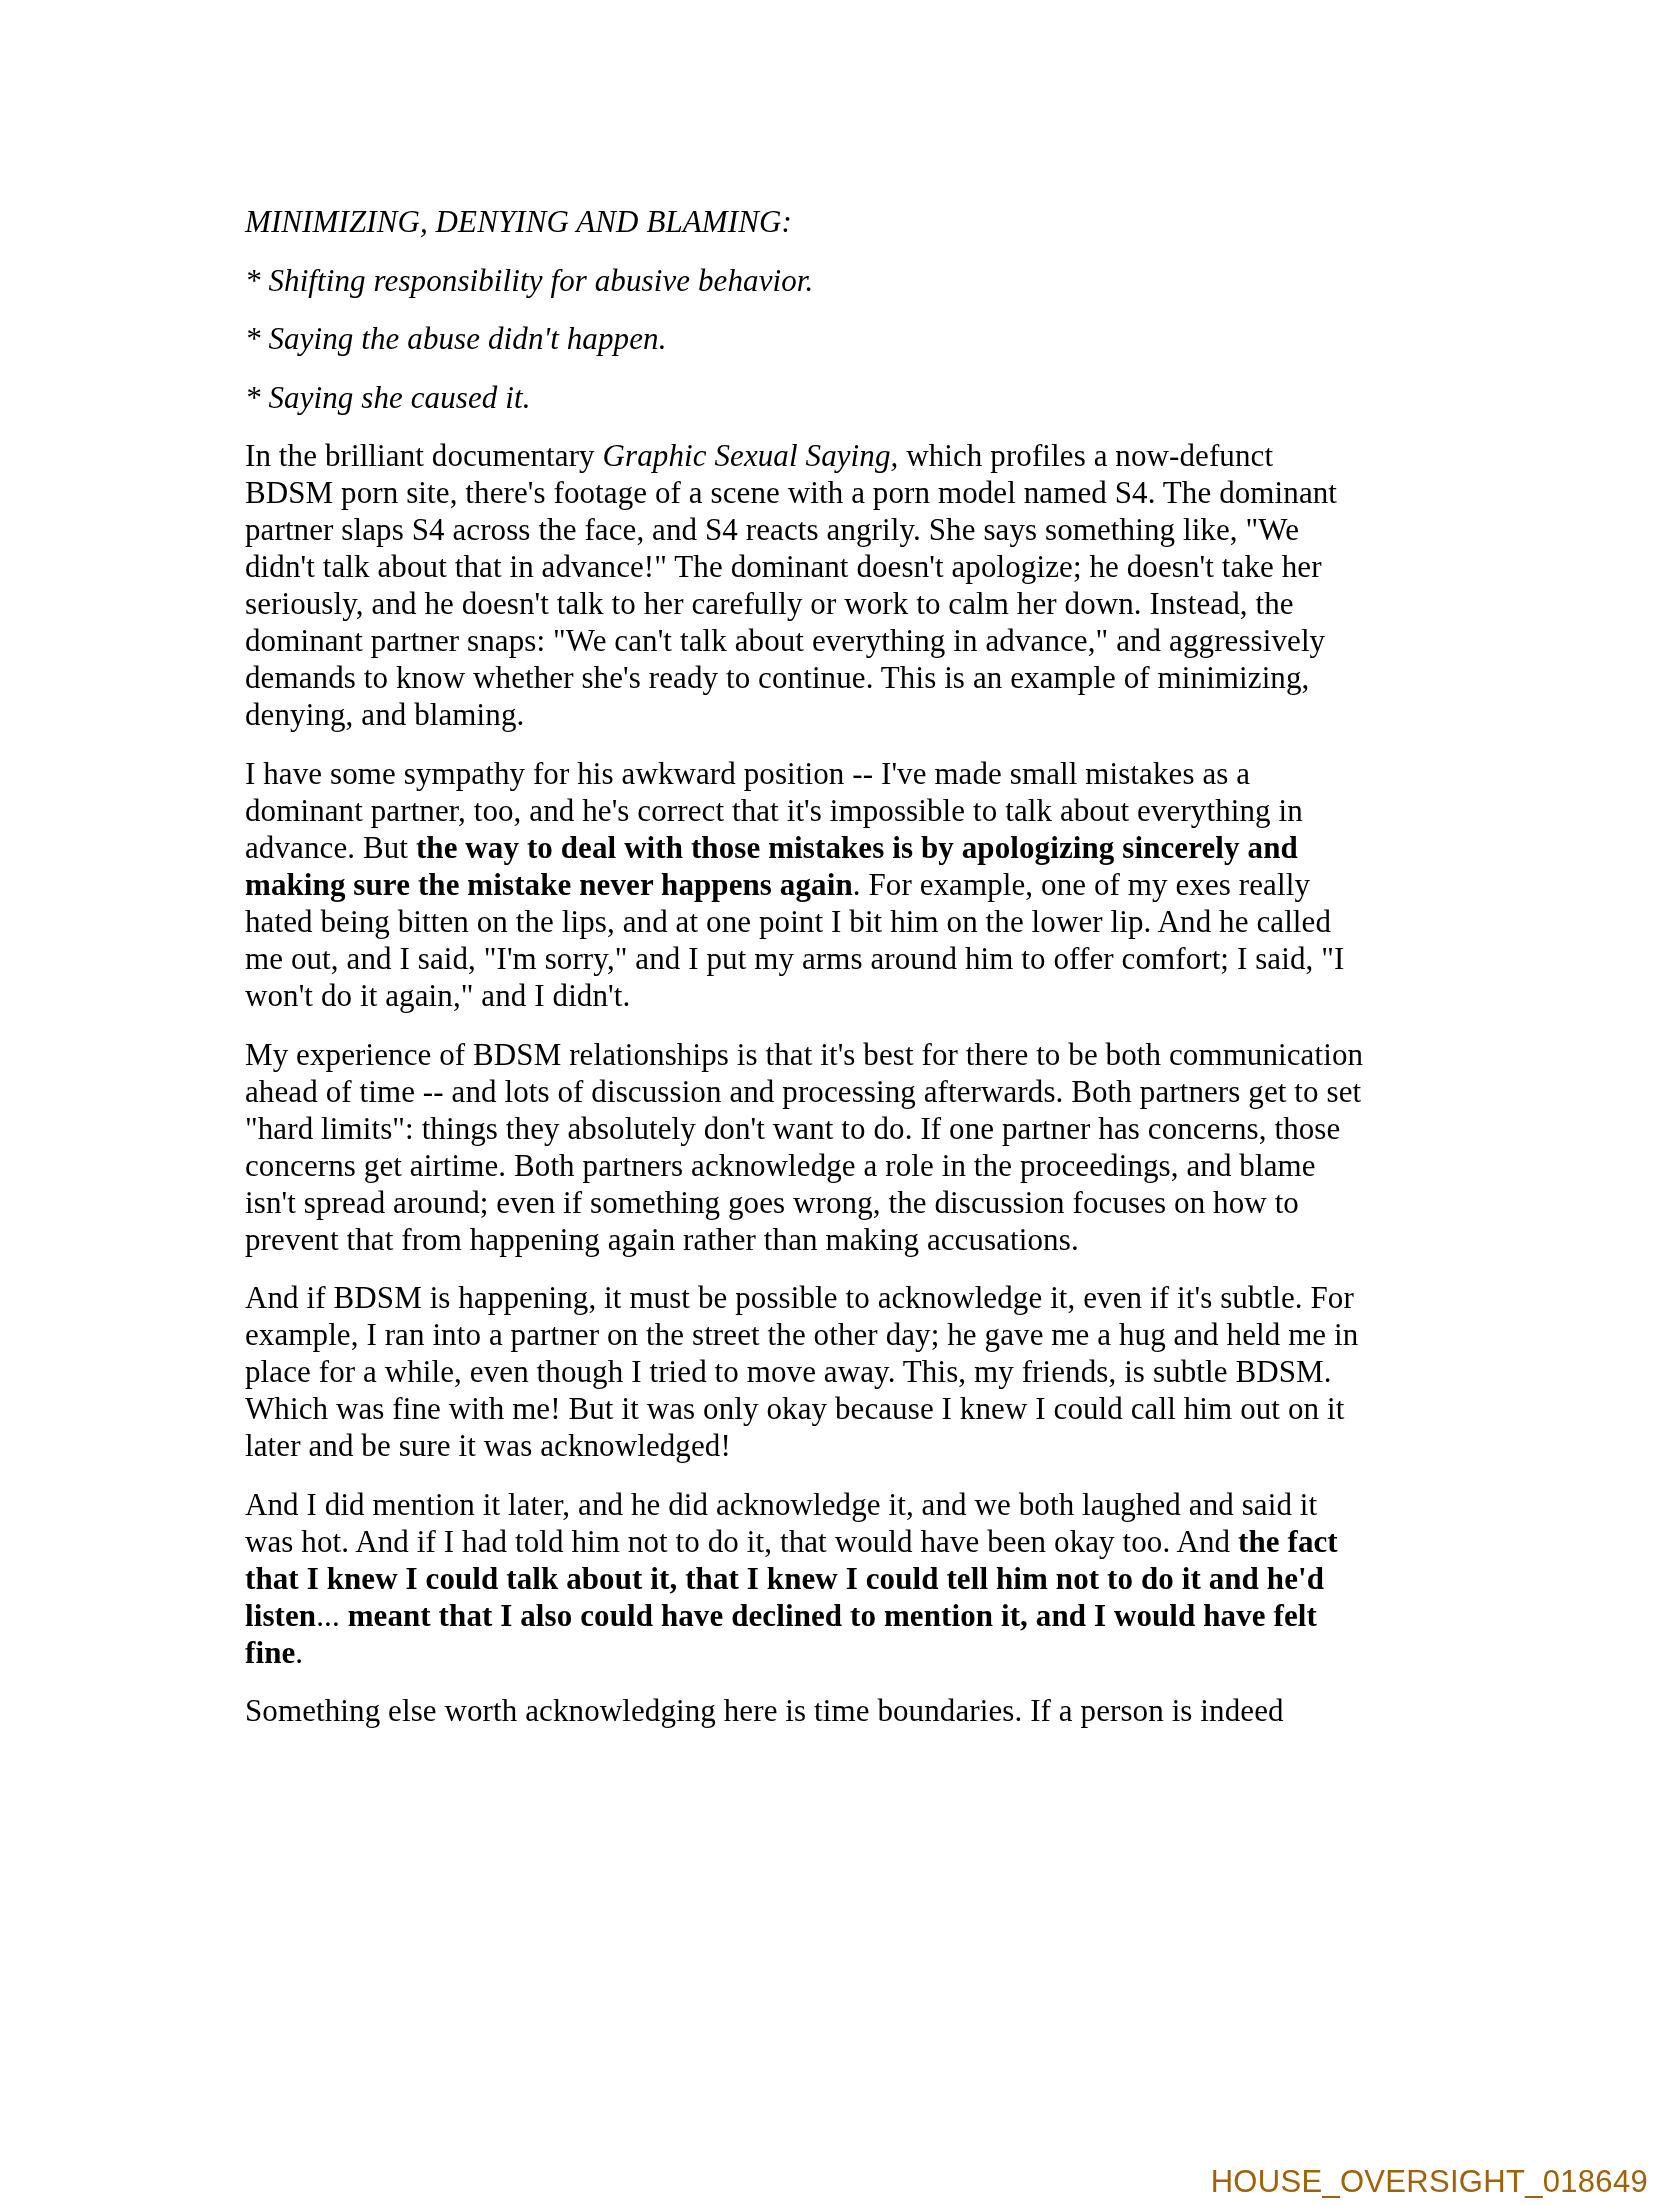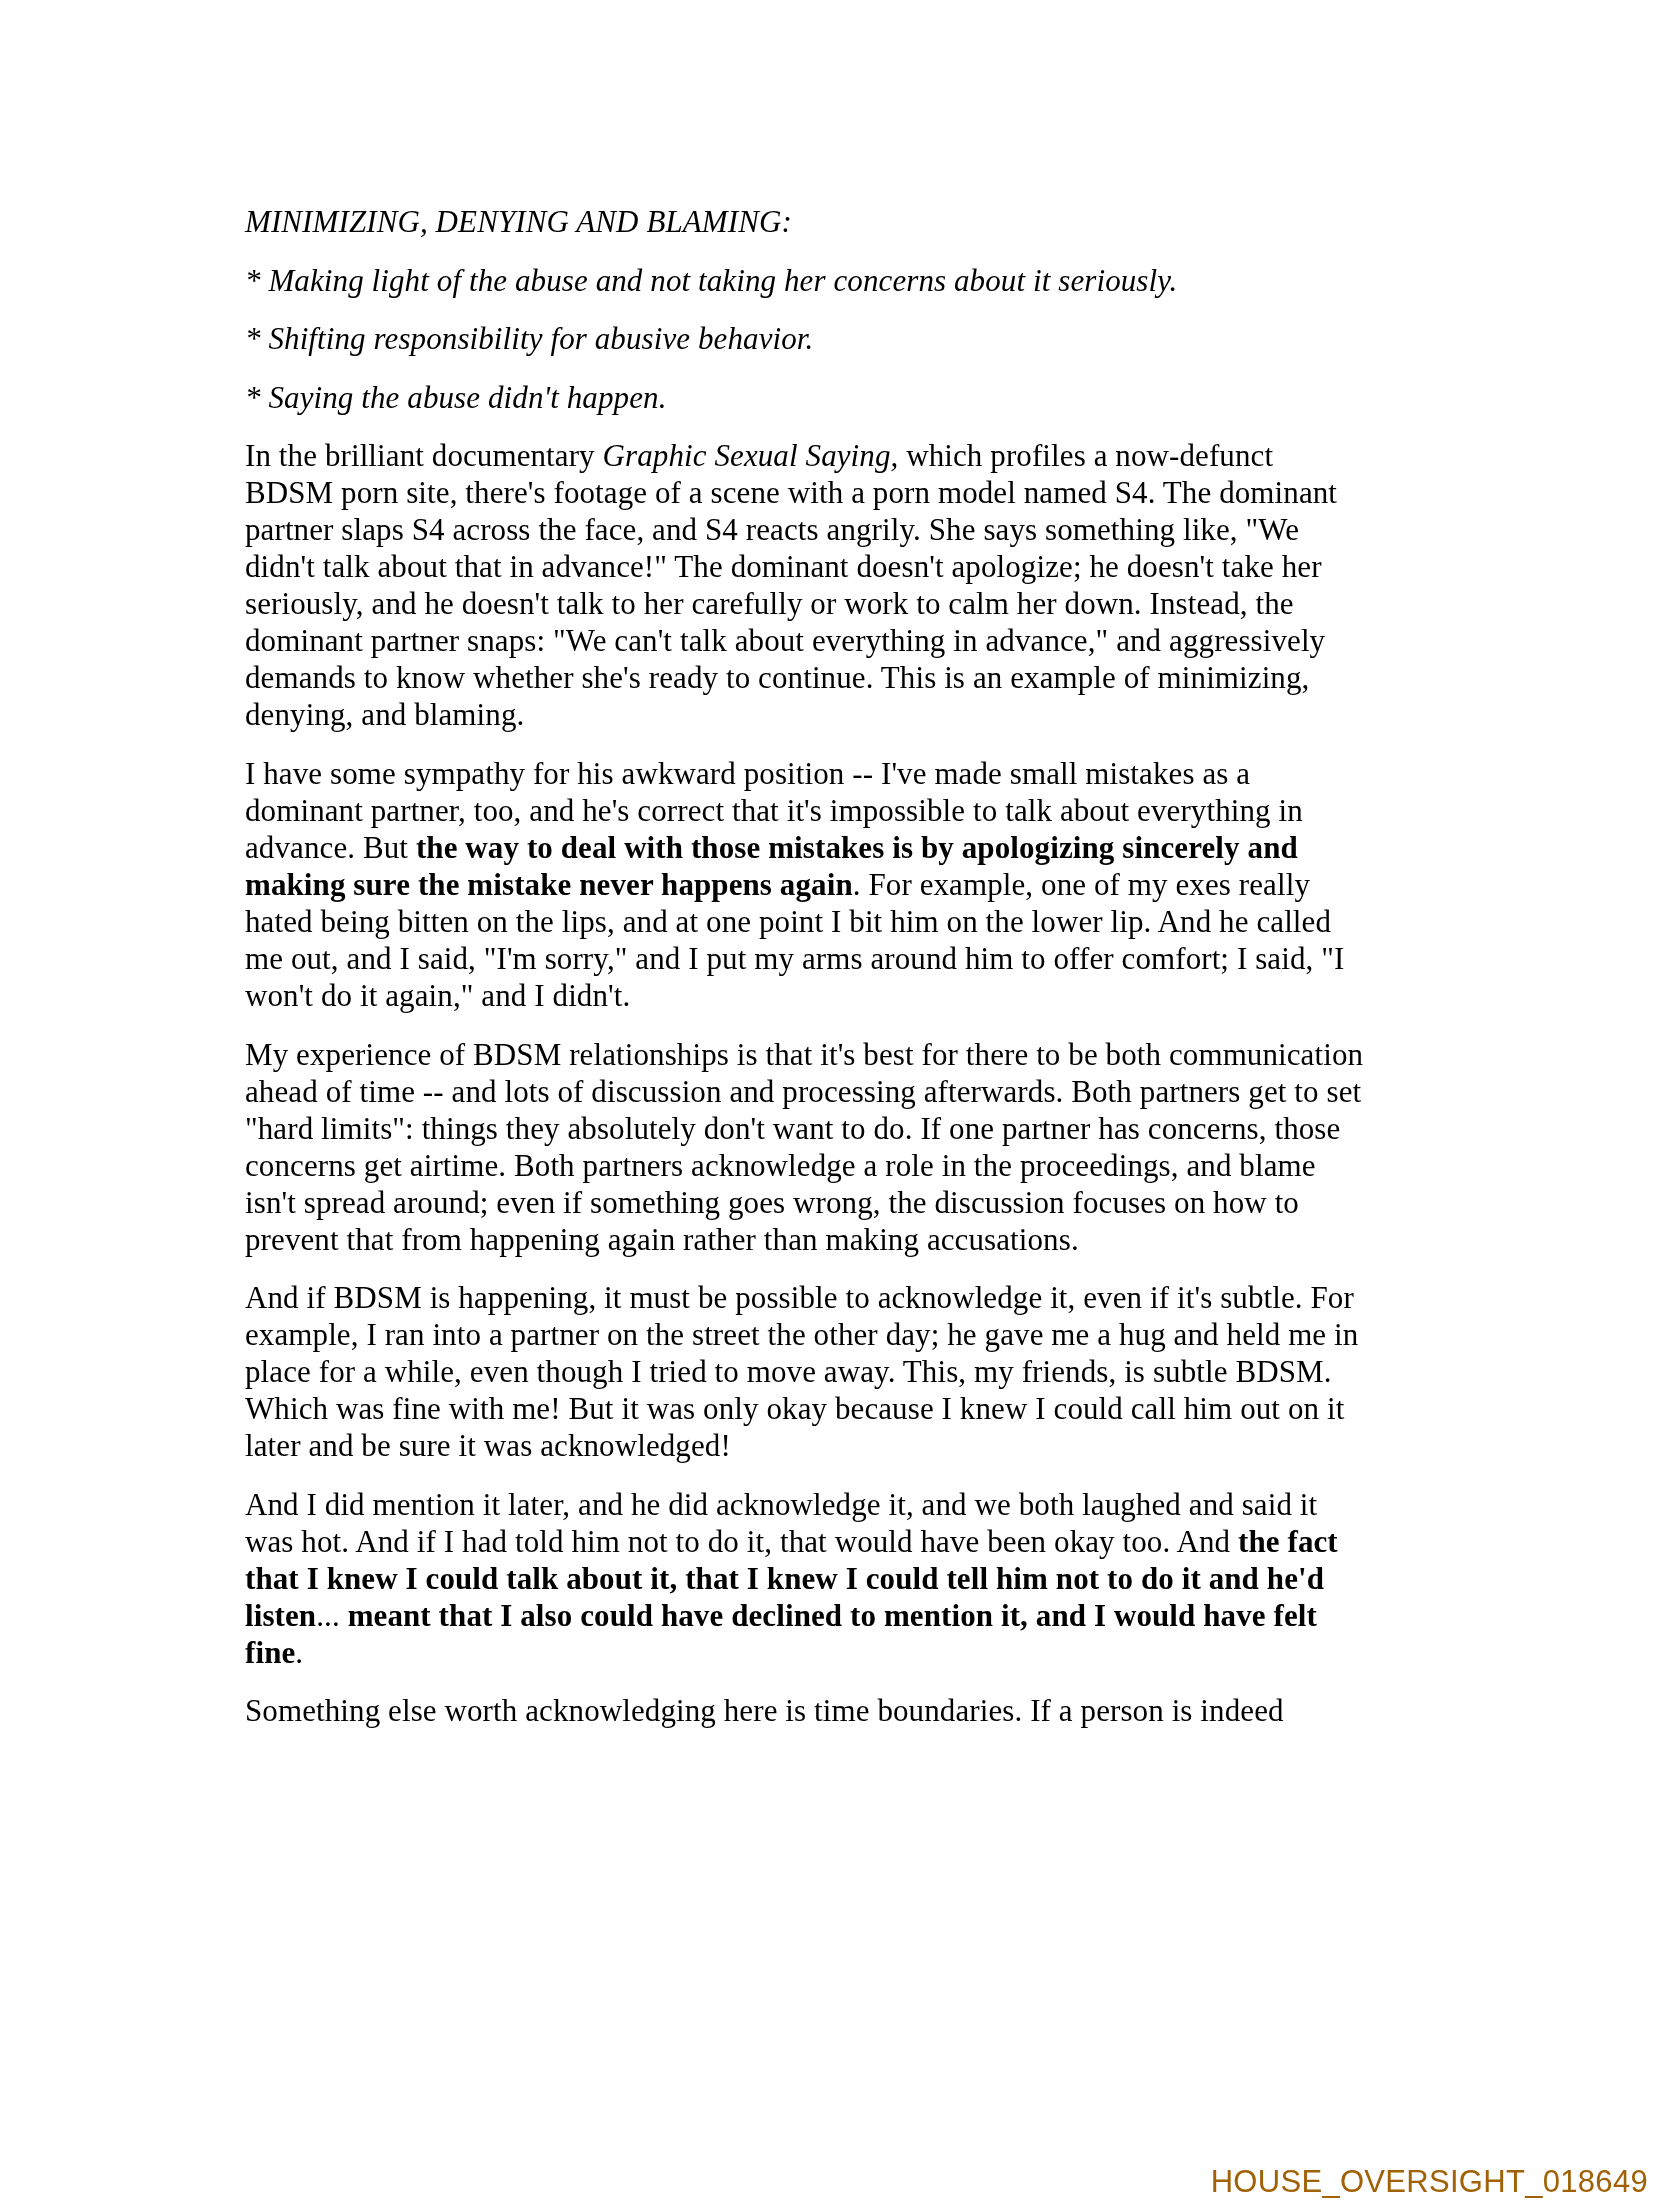--- a/index.html
+++ b/index.html
@@ -42,23 +42,23 @@
     color: #a16207;
     letter-spacing: 0.3px;
   }
 </style>
 </head>
 <body>
 
 <div class="page">
   <div class="content">
       <p><span class="run-italic">MINIMIZING, DENYING AND BLAMING:</span></p>
-      <p><span class="run-italic">* Making light of the abuse and not taking her concerns about it seriously.</span></p>
       <p><span class="run-italic">* Shifting responsibility for abusive behavior.</span></p>
       <p><span class="run-italic">* Saying the abuse didn't happen.</span></p>
+      <p><span class="run-italic">* Saying she caused it.</span></p>
       <p><span class="run-normal">In the brilliant documentary </span><span class="run-italic">Graphic Sexual Saying,</span><span class="run-normal"> which profiles a now-defunct
 BDSM porn site, there's footage of a scene with a porn model named S4. The dominant
 partner slaps S4 across the face, and S4 reacts angrily. She says something like, "We
 didn't talk about that in advance!" The dominant doesn't apologize; he doesn't take her
 seriously, and he doesn't talk to her carefully or work to calm her down. Instead, the
 dominant partner snaps: "We can't talk about everything in advance," and aggressively
 demands to know whether she's ready to continue. This is an example of minimizing,
 denying, and blaming.</span></p>
       <p><span class="run-normal">I have some sympathy for his awkward position -- I've made small mistakes as a
 dominant partner, too, and he's correct that it's impossible to talk about everything in

